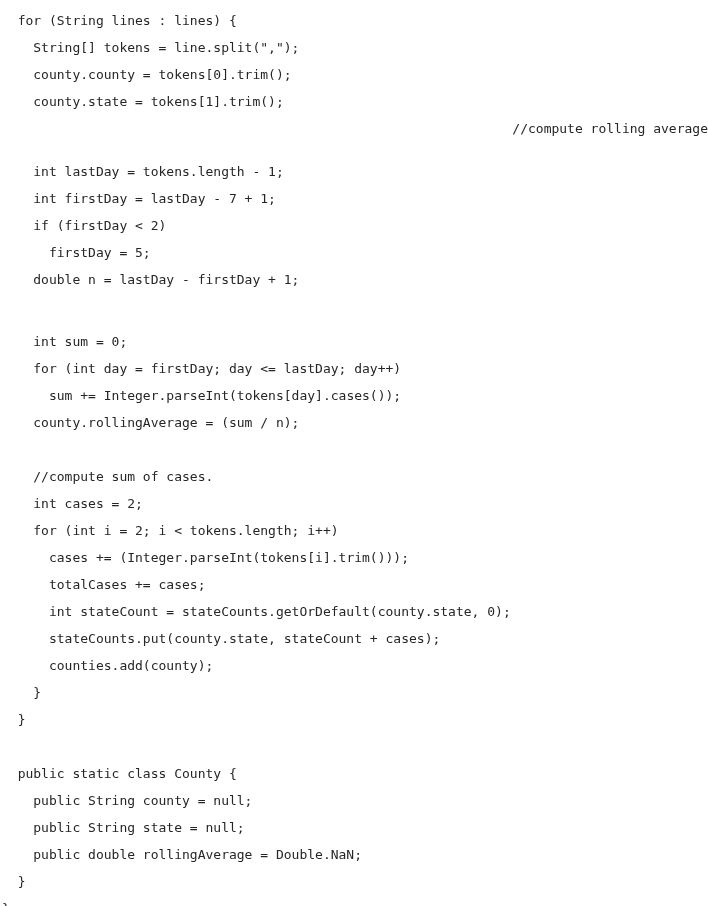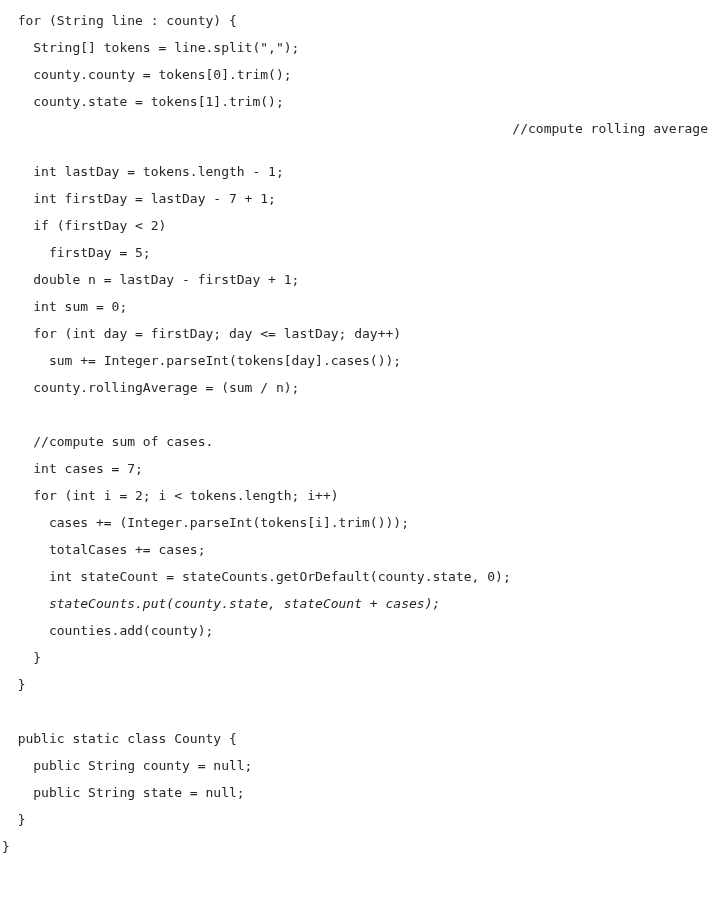--- a/index.html
+++ b/index.html
@@ -25,44 +25,45 @@
     height: 27px;
   }
   .seg-italic {
     text-align: center;
   }
 </style>
 </head>
 <body>
 
 <div class="code-listing" style="color: rgb(38, 38, 38);">
-    <div class="code-line" style="padding-left: 2ch;"><span>for (String line : county) {</span></div>
+    <div class="code-line" style="padding-left: 2ch;"><span>for (String lines : lines) {</span></div>
     <div class="code-line" style="padding-left: 4ch;"><span>String[] tokens = line.split(",");</span></div>
     <div class="code-line" style="padding-left: 4ch;"><span>county.county = tokens[0].trim();</span></div>
     <div class="code-line" style="padding-left: 4ch;"><span>county.state = tokens[1].trim();</span></div>
     <div class="code-line" style="padding-left: 4ch; text-align: right;"><span>//compute rolling average</span></div>
     <div class="code-line" style="padding-left: 4ch; margin-top: 16px;"><span>int lastDay = tokens.length - 1;</span></div>
     <div class="code-line" style="padding-left: 4ch;"><span>int firstDay = lastDay - 7 + 1;</span></div>
     <div class="code-line" style="padding-left: 4ch;"><span>if (firstDay &lt; 2)</span></div>
     <div class="code-line" style="padding-left: 6ch;"><span>firstDay = 5;</span></div>
     <div class="code-line" style="padding-left: 4ch;"><span>double n = lastDay - firstDay + 1;</span></div>
-    <div class="code-line" style="padding-left: 4ch;"><span>int sum = 0;</span></div>
+    <div class="code-line" style="padding-left: 4ch; margin-top: 35px;"><span>int sum = 0;</span></div>
     <div class="code-line" style="padding-left: 4ch;"><span>for (int day = firstDay; day &lt;= lastDay; day++)</span></div>
     <div class="code-line" style="padding-left: 6ch;"><span>sum += Integer.</span><span class="seg-italic">parseInt</span><span>(tokens[day].cases());</span></div>
     <div class="code-line" style="padding-left: 4ch;"><span>county.rollingAverage = (sum / n);</span></div>
     <div class="code-line" style="padding-left: 0ch;">&nbsp;</div>
     <div class="code-line" style="padding-left: 4ch;"><span>//compute sum of cases.</span></div>
-    <div class="code-line" style="padding-left: 4ch;"><span>int cases = 7;</span></div>
+    <div class="code-line" style="padding-left: 4ch;"><span>int cases = 2;</span></div>
     <div class="code-line" style="padding-left: 4ch;"><span>for (int i = 2; i &lt; tokens.length; i++)</span></div>
     <div class="code-line" style="padding-left: 6ch;"><span>cases += (Integer.</span><span class="seg-italic">parseInt</span><span>(tokens[i].trim()));</span></div>
     <div class="code-line" style="padding-left: 6ch;"><span>totalCases += cases;</span></div>
     <div class="code-line" style="padding-left: 6ch;"><span>int stateCount = stateCounts.getOrDefault(county.state, 0);</span></div>
-    <div class="code-line" style="padding-left: 6ch; font-style: italic;"><span>stateCounts.put(county.state, stateCount + cases);</span></div>
+    <div class="code-line" style="padding-left: 6ch;"><span>stateCounts.put(county.state, stateCount + cases);</span></div>
     <div class="code-line" style="padding-left: 6ch;"><span>counties.add(county);</span></div>
     <div class="code-line" style="padding-left: 4ch;"><span>}</span></div>
     <div class="code-line" style="padding-left: 2ch;"><span>}</span></div>
     <div class="code-line" style="padding-left: 0ch;">&nbsp;</div>
     <div class="code-line" style="padding-left: 2ch;"><span>public static class County {</span></div>
     <div class="code-line" style="padding-left: 4ch;"><span>public String county = null;</span></div>
     <div class="code-line" style="padding-left: 4ch;"><span>public String state = null;</span></div>
+    <div class="code-line" style="padding-left: 4ch;"><span>public double rollingAverage = Double.</span><span class="seg-italic">NaN</span><span>;</span></div>
     <div class="code-line" style="padding-left: 2ch;"><span>}</span></div>
     <div class="code-line" style="padding-left: 0ch;"><span>}</span></div>
   </div>
 
 </body></html>

